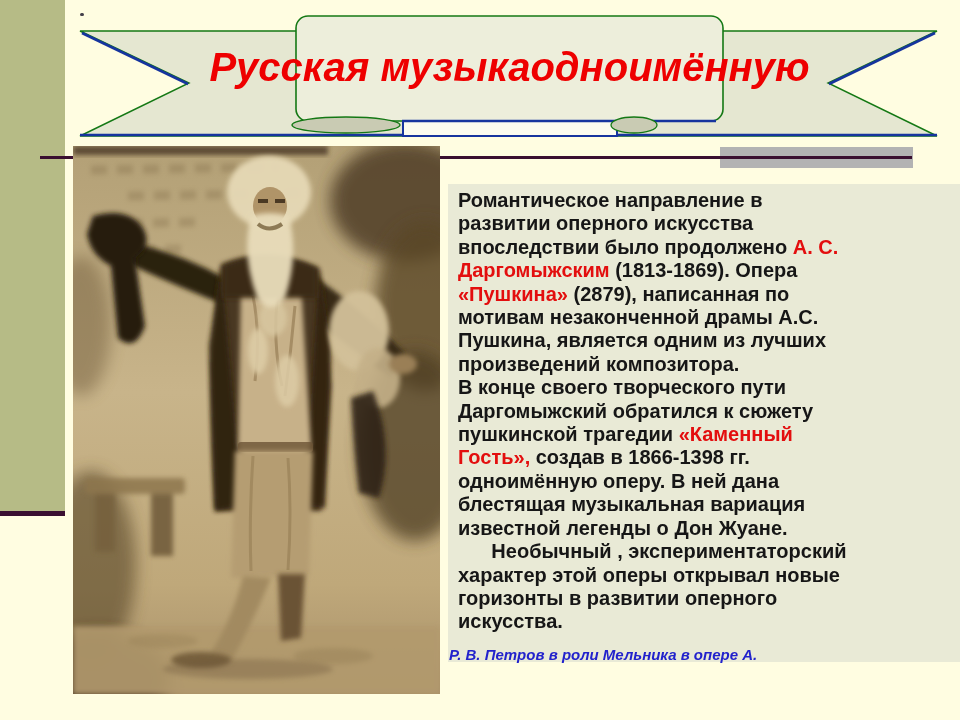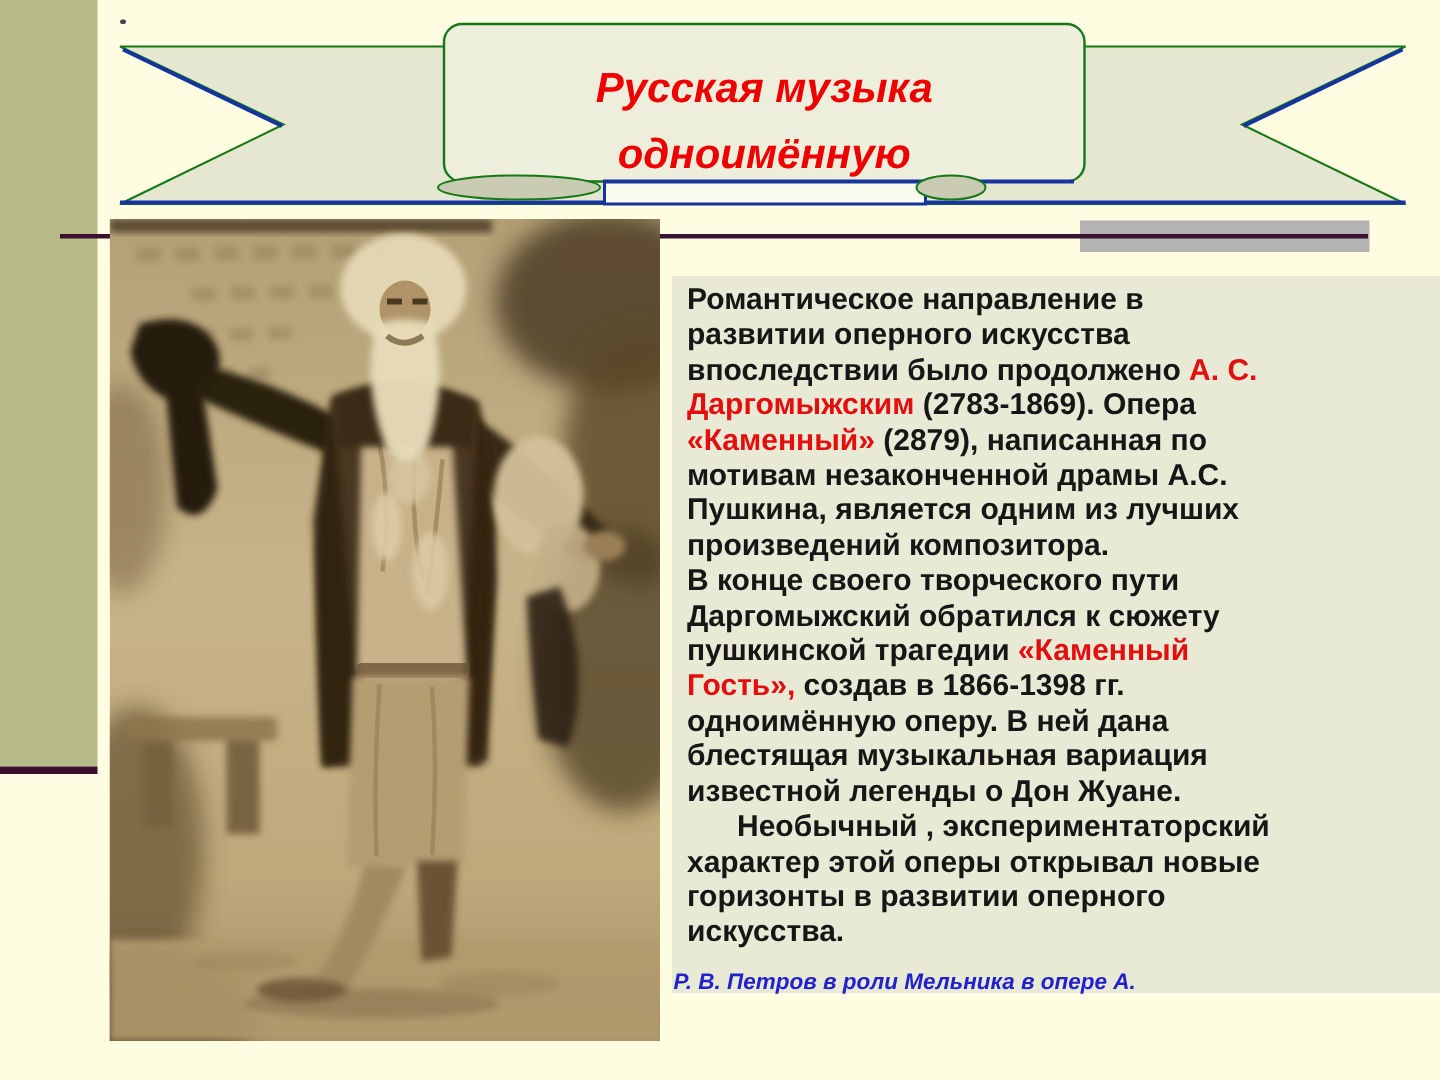--- a/index.html
+++ b/index.html
@@ -15,23 +15,23 @@
   .stray-mark{position:absolute;left:80px;top:13px;width:4px;height:3px;background:#44404a;border-radius:2px;z-index:5;}
 
   .banner{position:absolute;left:0;top:0;z-index:4;pointer-events:none;}
   .banner .wing{fill:var(--wing-fill,#e5e7d1);stroke:var(--banner-green,#147814);stroke-width:1.4;}
   .banner .navy{stroke:var(--banner-navy,#16349e);stroke-width:2.6;fill:none;}
   .banner .box{fill:var(--box-fill,#edeedb);stroke:var(--banner-green,#147814);stroke-width:1.6;}
   .banner .tail{fill:#fbfbef;stroke:var(--banner-navy,#16349e);stroke-width:2;}
   .banner .curl{fill:var(--curl-fill,#c9cbb3);stroke:var(--banner-green,#147814);stroke-width:1.3;}
 
   .title{
-    position:absolute;left:296px;top:30px;width:427px;height:102px;z-index:6;
-    display:flex;flex-direction:column;align-items:center;justify-content:center;
-    color:var(--title-red,#ee0000);font-size:28px;line-height:44px;
+    position:absolute;left:296px;top:16px;width:427px;height:102px;z-index:6;
+    display:flex;flex-direction:row;align-items:center;justify-content:center;
+    color:var(--title-red,#ee0000);font-size:40px;line-height:44px;
     font-weight:bold;font-style:italic;text-align:center;white-space:nowrap;
   }
 
   .photo{position:absolute;left:73px;top:146px;width:367px;height:548px;z-index:3;overflow:hidden;}
 
   .body-block{
     position:absolute;left:448px;top:184px;width:550px;height:478px;z-index:2;
     background:var(--block-bg,#e9ead6);box-sizing:border-box;
     padding:5px 8px 0 10px;
   }
@@ -151,22 +151,22 @@
       <rect x="202" y="53" width="10" height="4" fill="#392917" opacity="0.85"></rect>
       <path d="M178,70 Q196,64 216,70 Q226,110 212,152 Q197,170 184,152 Q168,108 178,70 Z" fill="#e8dcba" opacity="0.96" filter="url(#b1)"></path>
       <path d="M185,78 Q196,87 209,78" stroke="#8d7a55" stroke-width="4" fill="none"></path>
     </svg>
   </div>
 
   <div class="body-block">
     <div class="body-text"><span class="seg-normal">Романтическое направление в
 развитии оперного искусства
 впоследствии было продолжено </span><span class="seg-red">А. С.
-Даргомыжским</span><span class="seg-normal"> (2783-1869). Опера
-</span><span class="seg-red">«Каменный»</span><span class="seg-normal"> (2879), написанная по
+Даргомыжским</span><span class="seg-normal"> (1813-1869). Опера
+</span><span class="seg-red">«Пушкина»</span><span class="seg-normal"> (2879), написанная по
 мотивам незаконченной драмы А.С.
 Пушкина, является одним из лучших
 произведений композитора.
 В конце своего творческого пути
 Даргомыжский обратился к сюжету
 пушкинской трагедии </span><span class="seg-red">«Каменный
 Гость»,</span><span class="seg-normal"> создав в 1866-1398 гг.
 одноимённую оперу. В ней дана
 блестящая музыкальная вариация
 известной легенды о Дон Жуане.

